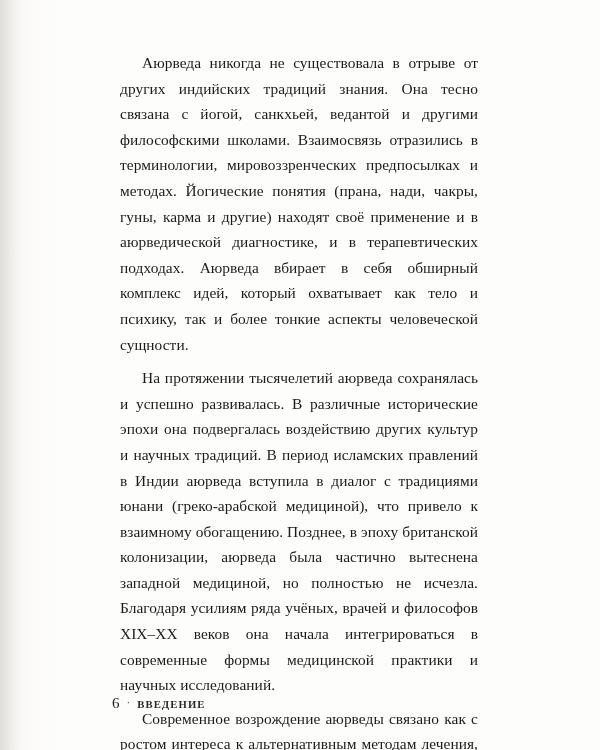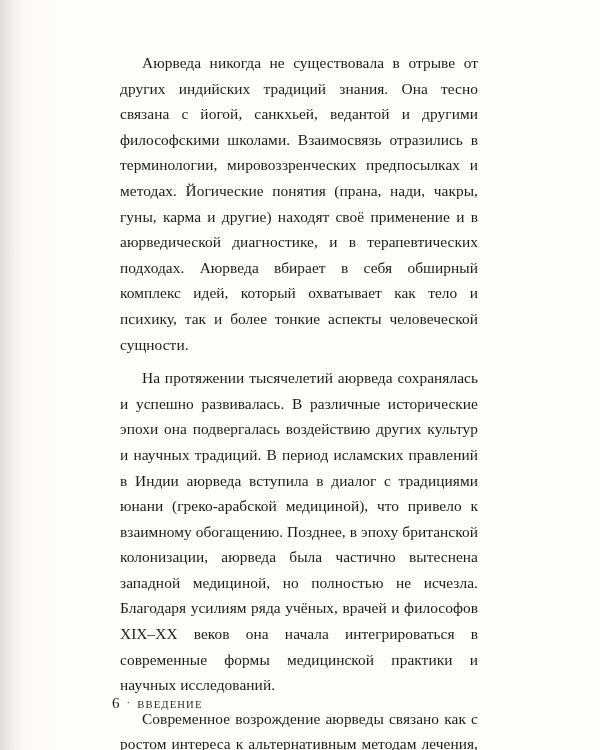--- a/index.html
+++ b/index.html
@@ -68,20 +68,21 @@
     color: #3a3a3a;
     position: relative;
     top: -2px;
   }
   .running-head {
     font-size: 10.7px;
     letter-spacing: 1.1px;
     color: #2a2a2a;
     text-transform: uppercase;
     font-variant: small-caps;
+    font-weight: bold;
   }
 </style>
 </head>
 <body>
 
 <div class="page">
   <div class="gutter-shade"></div>
 
   <div class="text-block">
     <p>Аюрведа никогда не существовала в отрыве от других индийских традиций знания. Она тесно связана с йогой, санкхьей, ведантой и другими философскими школами. Взаимосвязь отразились в терминологии, мировоззренческих предпосылках и методах. Йогические понятия (прана, нади, чакры, гуны, карма и другие) находят своё применение и в аюрведической диагностике, и в терапевтических подходах. Аюрведа вбирает в себя обширный комплекс идей, который охватывает как тело и психику, так и более тонкие аспекты человеческой сущности.</p>

